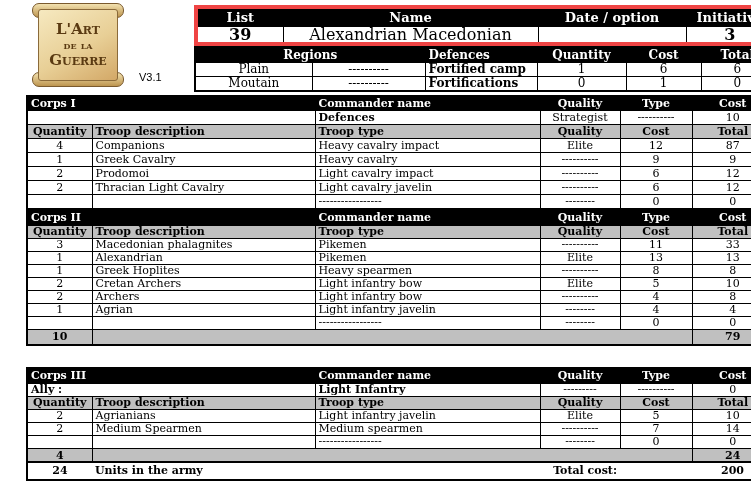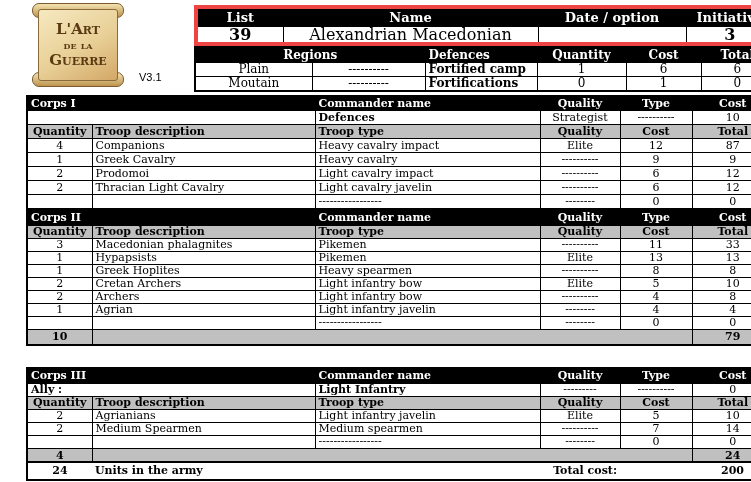--- a/index.html
+++ b/index.html
@@ -233,21 +233,21 @@
     <tr>
       <td class="center">3</td>
       <td>Macedonian phalagnites</td>
       <td>Pikemen</td>
       <td class="center">----------</td>
       <td class="center">11</td>
       <td class="center">33</td>
     </tr>
     <tr>
       <td class="center">1</td>
-      <td>Hypapsists</td>
+      <td>Alexandrian</td>
       <td>Pikemen</td>
       <td class="center">Elite</td>
       <td class="center">13</td>
       <td class="center">13</td>
     </tr>
     <tr>
       <td class="center">1</td>
       <td>Greek Hoplites</td>
       <td>Heavy spearmen</td>
       <td class="center">----------</td>

